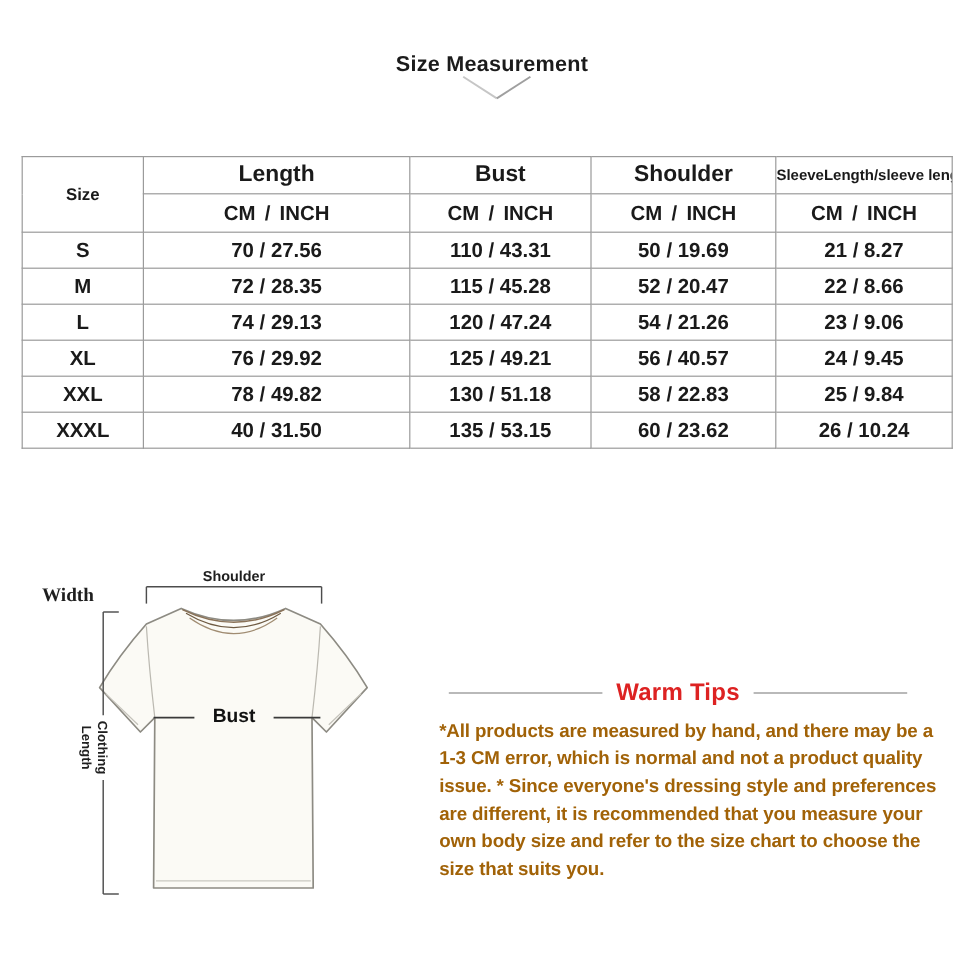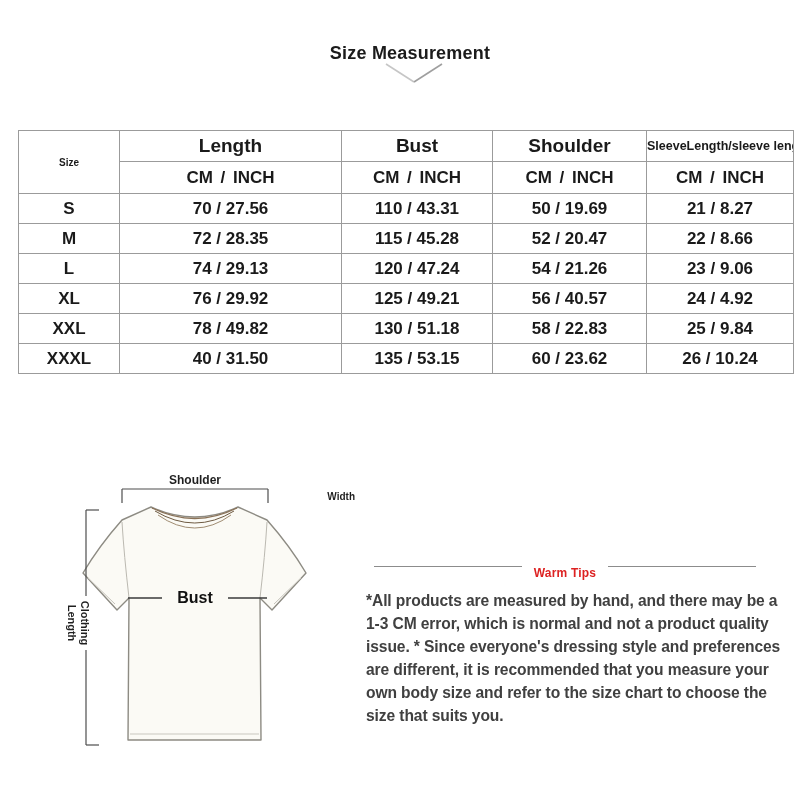--- a/index.html
+++ b/index.html
@@ -22,49 +22,49 @@
     position:absolute;left:18px;top:130px;width:775px;
     border-collapse:collapse;table-layout:fixed;background:#fff;
   }
   table.size-table td,table.size-table th{
     border:1px solid #9b9b9b;text-align:center;vertical-align:middle;
     padding:0;color:#1a1a1a;overflow:hidden;white-space:nowrap;
   }
   tr.hdr-row{height:31px;}
   tr.unit-row{height:32px;}
   tr.data-row{height:30px;}
-  th.h-size{font-size:10px;font-weight:700;color:#1c1b2a;}
+  th.h-size{font-size:14px;font-weight:700;color:#1c1b2a;}
   th.h-main{font-size:19px;font-weight:700;color:#1c1b2a;}
   th.h-bust{color:#2f1c40;}
   th.h-sleeve{font-size:12.5px;font-weight:700;color:#15151f;}
   td.unit{font-size:17px;font-weight:700;word-spacing:3px;color:#181818;}
   td.val,td.sz{font-size:17px;font-weight:700;color:#121212;}
 
   
   .diagram{position:absolute;left:35px;top:440px;width:320px;height:335px;}
   .diagram svg{position:absolute;left:0;top:0;}
   .lbl{position:absolute;color:#1f1f1f;font-weight:700;}
   .lbl-shoulder{left:0;width:320px;top:34px;text-align:center;font-size:12px;line-height:13px;}
-  .lbl-width{left:0;width:320px;top:50px;text-align:right;font-size:10px;line-height:13px;}
+  .lbl-width{left:0;width:320px;top:50px;text-align:left;font-size:16px;line-height:13px;font-family:Liberation Serif, serif;}
   .lbl-bust{left:0;width:320px;top:149px;text-align:center;font-size:16px;line-height:17px;color:#111;}
   .lbl-clothing{
     left:43px;top:183px;transform:translate(-50%,-50%) rotate(90deg);
     font-size:11px;line-height:12.5px;text-align:center;white-space:nowrap;
   }
 
   
   .warm-tips{position:absolute;left:366px;top:566px;width:424px;}
   .wt-head{
-    display:flex;align-items:flex-start;gap:12px;width:382px;margin-left:8px;
-    color:#dd2222;font-size:12px;font-weight:700;letter-spacing:.2px;
+    display:flex;align-items:center;gap:12px;width:382px;margin-left:8px;
+    color:#dd2222;font-size:20px;font-weight:700;letter-spacing:.2px;
   }
   .wt-head .rule{flex:1;height:1px;background:#8c8c8c;}
   .wt-body{
     margin-top:9px;font-size:15.6px;line-height:23px;font-weight:700;
-    color:#404040;letter-spacing:-0.1px;
+    color:#a16207;letter-spacing:-0.1px;
   }
 </style>
 </head>
 <body>
 
 <div class="page">
 
   <div class="title">Size Measurement</div>
   <div class="chevron">
     <svg width="62" height="24" viewBox="0 0 62 24">
@@ -114,21 +114,21 @@
         <td class="val">74 / 29.13</td>
         <td class="val">120 / 47.24</td>
         <td class="val">54 / 21.26</td>
         <td class="val">23 / 9.06</td>
       </tr>
       <tr class="data-row">
         <td class="sz">XL</td>
         <td class="val">76 / 29.92</td>
         <td class="val">125 / 49.21</td>
         <td class="val">56 / 40.57</td>
-        <td class="val">24 / 4.92</td>
+        <td class="val">24 / 9.45</td>
       </tr>
       <tr class="data-row">
         <td class="sz">XXL</td>
         <td class="val">78 / 49.82</td>
         <td class="val">130 / 51.18</td>
         <td class="val">58 / 22.83</td>
         <td class="val">25 / 9.84</td>
       </tr>
       <tr class="data-row">
         <td class="sz">XXXL</td>

